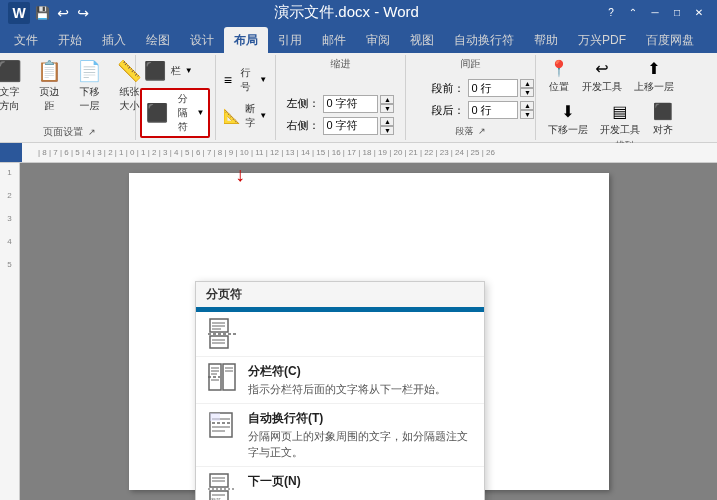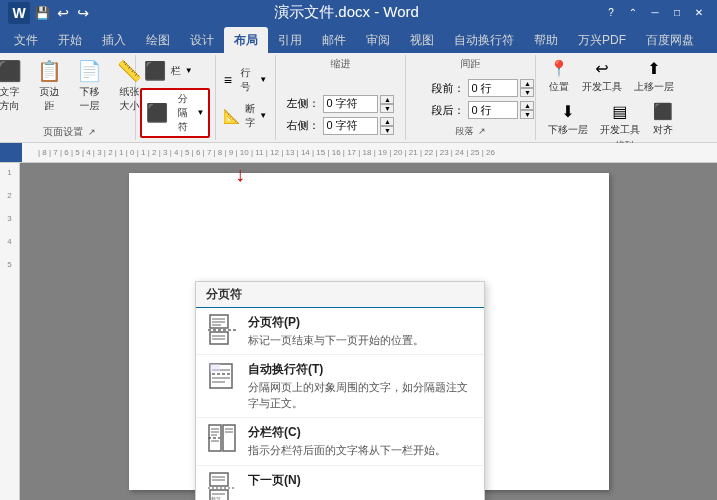--- a/index.html
+++ b/index.html
@@ -145,21 +145,21 @@
       border: 1px solid #ccc;
       box-shadow: 2px 2px 8px rgba(0,0,0,0.2);
       width: 290px;
       font-size: 12px;
     }
     .dropdown-section-title {
       background: #f5f5f5;
       padding: 4px 10px;
       font-weight: bold;
       color: #333;
-      border-bottom: 1px solid #0369a1;
+      border-bottom: 5px solid #0369a1;
       font-size: 12px;
     }
     .dropdown-item {
       display: flex;
       align-items: flex-start;
       padding: 6px 10px;
       cursor: pointer;
       gap: 10px;
       border-bottom: 1px solid #f0f0f0;
     }
@@ -397,41 +397,20 @@
               <rect x="3" y="1" width="18" height="13" fill="none" stroke="#666" stroke-width="1.5"></rect>
               <line x1="1" y1="16" x2="29" y2="16" stroke="#666" stroke-width="1.5" stroke-dasharray="3,2"></line>
               <rect x="3" y="18" width="18" height="12" fill="none" stroke="#666" stroke-width="1.5"></rect>
               <line x1="5" y1="5" x2="18" y2="5" stroke="#666" stroke-width="1"></line>
               <line x1="5" y1="8" x2="18" y2="8" stroke="#666" stroke-width="1"></line>
               <line x1="5" y1="11" x2="14" y2="11" stroke="#666" stroke-width="1"></line>
               <line x1="5" y1="22" x2="18" y2="22" stroke="#666" stroke-width="1"></line>
               <line x1="5" y1="25" x2="18" y2="25" stroke="#666" stroke-width="1"></line>
             </svg>
           </div>
-          <div class="dropdown-item-text">
-            <div class="dropdown-item-title">分页符(P)</div>
-            <div class="dropdown-item-desc">标记一页结束与下一页开始的位置。</div>
-          </div>
-        </div>
-
-        <div class="dropdown-item">
-          <div class="dropdown-item-icon">
-            <svg width="30" height="32" viewBox="0 0 30 32">
-              <rect x="3" y="3" width="22" height="24" fill="none" stroke="#666" stroke-width="1.5"></rect>
-              <line x1="5" y1="9" x2="23" y2="9" stroke="#666" stroke-width="1"></line>
-              <line x1="5" y1="13" x2="23" y2="13" stroke="#666" stroke-width="1.5" stroke-dasharray="3,2"></line>
-              <line x1="5" y1="17" x2="23" y2="17" stroke="#666" stroke-width="1"></line>
-              <line x1="5" y1="21" x2="18" y2="21" stroke="#666" stroke-width="1"></line>
-              <rect x="3" y="3" width="10" height="8" fill="#e0e0ff" opacity="0.5"></rect>
-            </svg>
-          </div>
-          <div class="dropdown-item-text">
-            <div class="dropdown-item-title">自动换行符(T)</div>
-            <div class="dropdown-item-desc">分隔网页上的对象周围的文字，如分隔题注文字与正文。</div>
-          </div>
         </div>
 
         <div class="dropdown-item">
           <div class="dropdown-item-icon">
             <svg width="30" height="32" viewBox="0 0 30 32">
               <rect x="2" y="1" width="12" height="26" fill="none" stroke="#666" stroke-width="1.5"></rect>
               <rect x="16" y="1" width="12" height="26" fill="none" stroke="#666" stroke-width="1.5"></rect>
               <line x1="1" y1="14" x2="13" y2="14" stroke="#666" stroke-width="1.5" stroke-dasharray="3,2"></line>
               <line x1="4" y1="5" x2="12" y2="5" stroke="#666" stroke-width="1"></line>
               <line x1="4" y1="8" x2="12" y2="8" stroke="#666" stroke-width="1"></line>
@@ -440,20 +419,37 @@
               <line x1="18" y1="5" x2="26" y2="5" stroke="#666" stroke-width="1"></line>
               <line x1="18" y1="8" x2="26" y2="8" stroke="#666" stroke-width="1"></line>
             </svg>
           </div>
           <div class="dropdown-item-text">
             <div class="dropdown-item-title">分栏符(C)</div>
             <div class="dropdown-item-desc">指示分栏符后面的文字将从下一栏开始。</div>
           </div>
         </div>
 
+        <div class="dropdown-item">
+          <div class="dropdown-item-icon">
+            <svg width="30" height="32" viewBox="0 0 30 32">
+              <rect x="3" y="3" width="22" height="24" fill="none" stroke="#666" stroke-width="1.5"></rect>
+              <line x1="5" y1="9" x2="23" y2="9" stroke="#666" stroke-width="1"></line>
+              <line x1="5" y1="13" x2="23" y2="13" stroke="#666" stroke-width="1.5" stroke-dasharray="3,2"></line>
+              <line x1="5" y1="17" x2="23" y2="17" stroke="#666" stroke-width="1"></line>
+              <line x1="5" y1="21" x2="18" y2="21" stroke="#666" stroke-width="1"></line>
+              <rect x="3" y="3" width="10" height="8" fill="#e0e0ff" opacity="0.5"></rect>
+            </svg>
+          </div>
+          <div class="dropdown-item-text">
+            <div class="dropdown-item-title">自动换行符(T)</div>
+            <div class="dropdown-item-desc">分隔网页上的对象周围的文字，如分隔题注文字与正文。</div>
+          </div>
+        </div>
+
 
         <div class="dropdown-item">
           <div class="dropdown-item-icon">
             <svg width="30" height="32" viewBox="0 0 30 32">
               <rect x="3" y="1" width="18" height="13" fill="none" stroke="#666" stroke-width="1.5"></rect>
               <line x1="1" y1="16" x2="29" y2="16" stroke="#888" stroke-width="1.5" stroke-dasharray="2,2"></line>
               <rect x="3" y="18" width="18" height="12" fill="none" stroke="#666" stroke-width="1.5"></rect>
               <line x1="5" y1="5" x2="18" y2="5" stroke="#666" stroke-width="1"></line>
               <line x1="5" y1="8" x2="18" y2="8" stroke="#666" stroke-width="1"></line>
               <line x1="5" y1="22" x2="18" y2="22" stroke="#666" stroke-width="1"></line>

